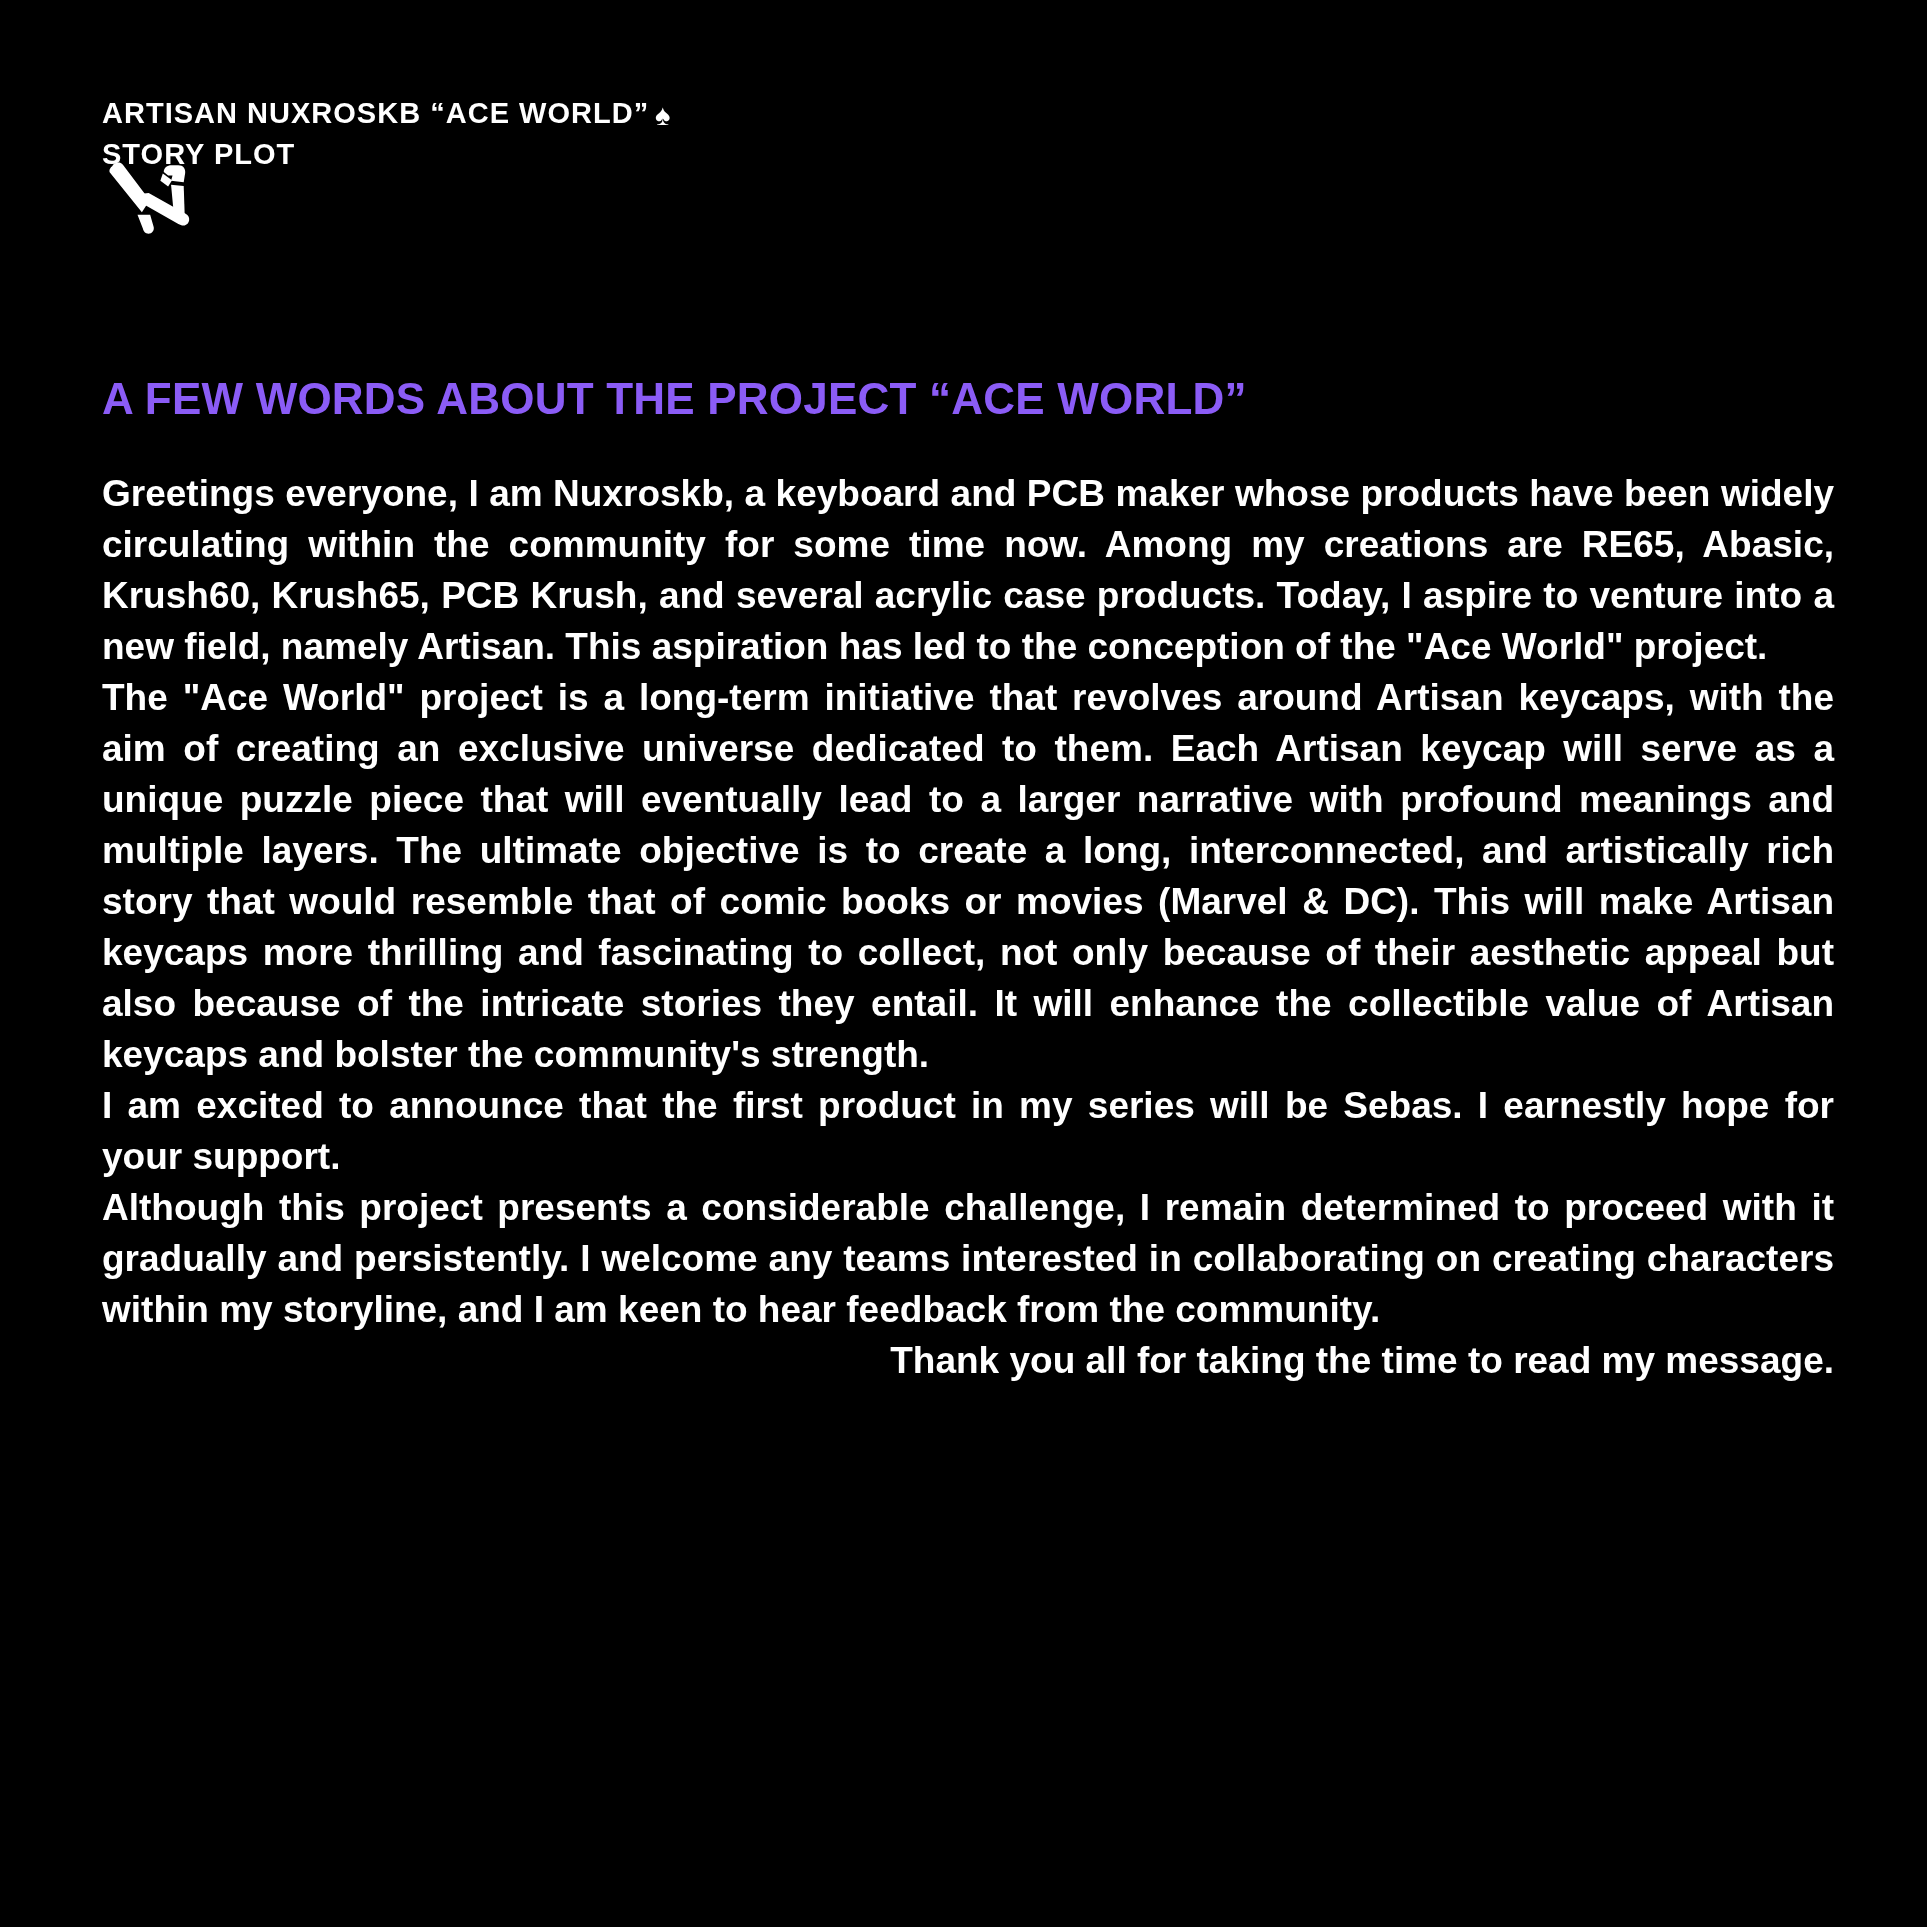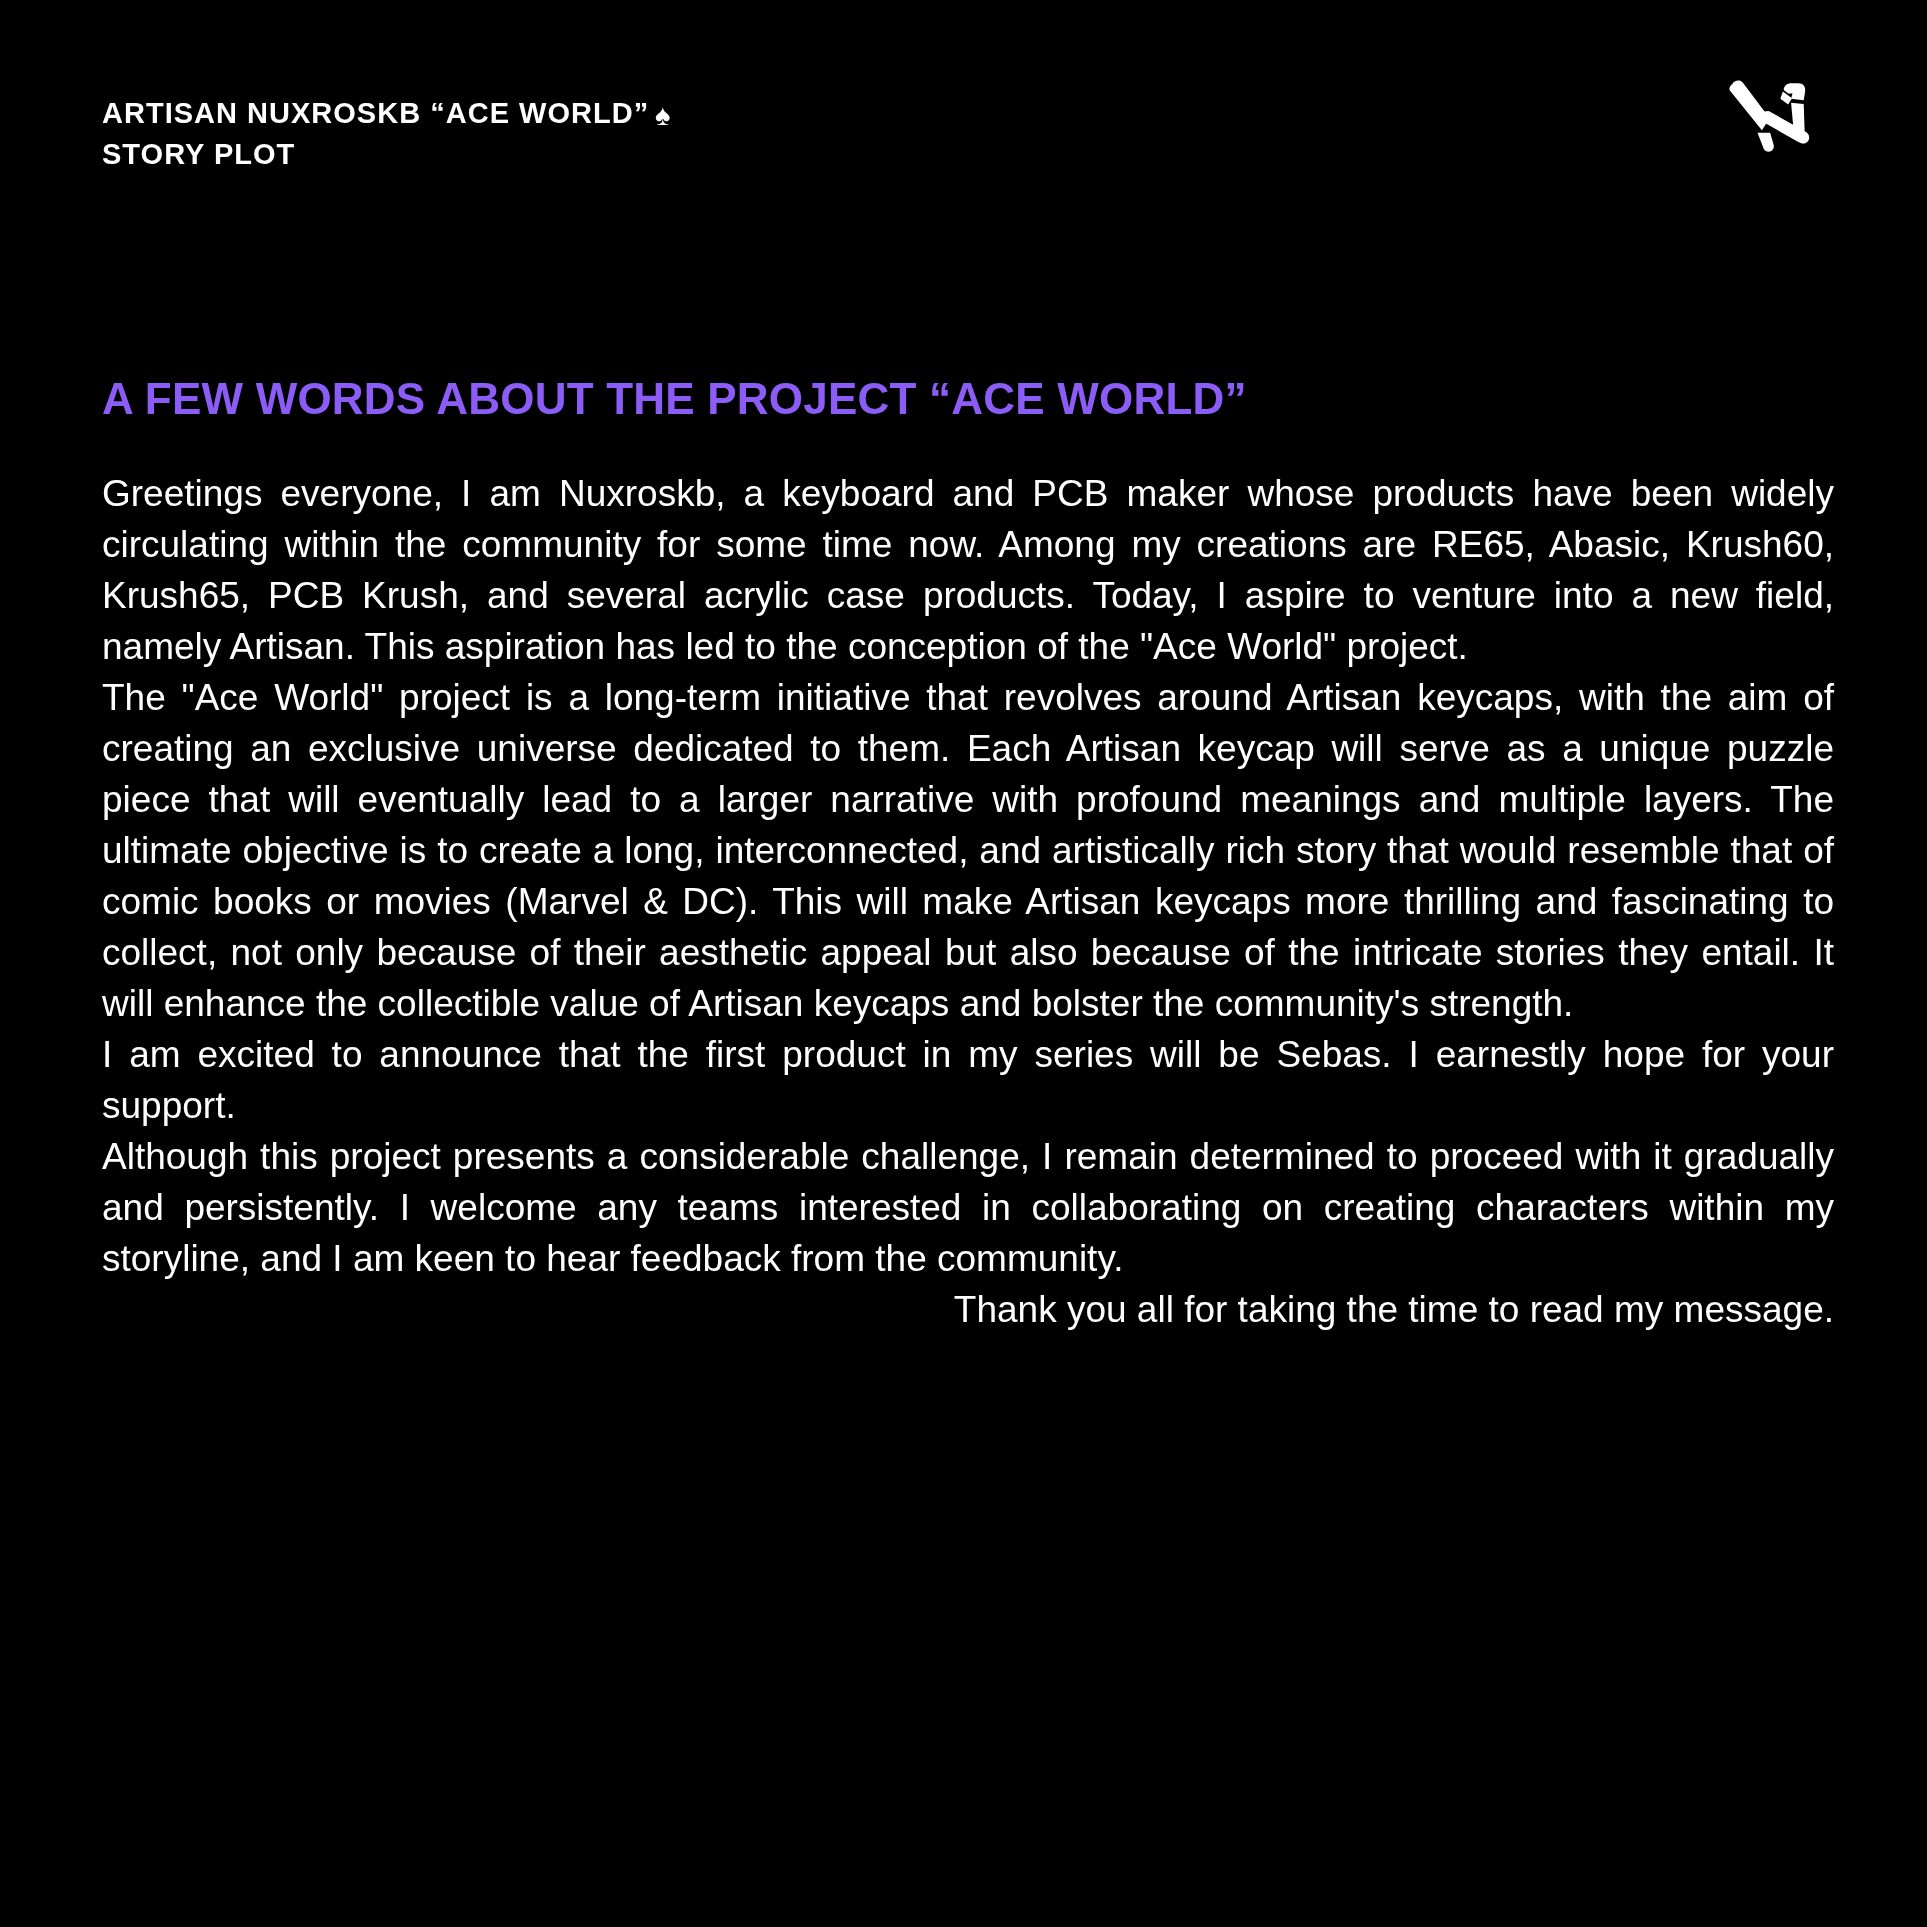--- a/index.html
+++ b/index.html
@@ -25,20 +25,21 @@
 
   
   .header {
     position: absolute;
     top: 93px;
     left: 102px;
     right: 102px;
     display: flex;
     align-items: flex-start;
     justify-content: space-between;
+    flex-direction: column;
   }
 
   .header-titles {
     display: block;
   }
 
   .header-line {
     display: block;
     font-family: "Liberation Sans", sans-serif;
     font-weight: 700;
@@ -82,21 +83,21 @@
     font-size: 44px;
     letter-spacing: 0.005em;
     line-height: 1.1;
     color: #8b5cf6;
     margin: 0 0 45px 0;
     white-space: nowrap;
   }
 
   .body-block {
     font-family: "Liberation Sans", sans-serif;
-    font-weight: 400;
+    font-weight: 700;
     font-size: 37px;
     line-height: 51px;
     color: #ffffff;
     text-align: justify;
     text-justify: inter-word;
     hyphens: manual;
   }
 
   .body-block p {
     margin: 0;

